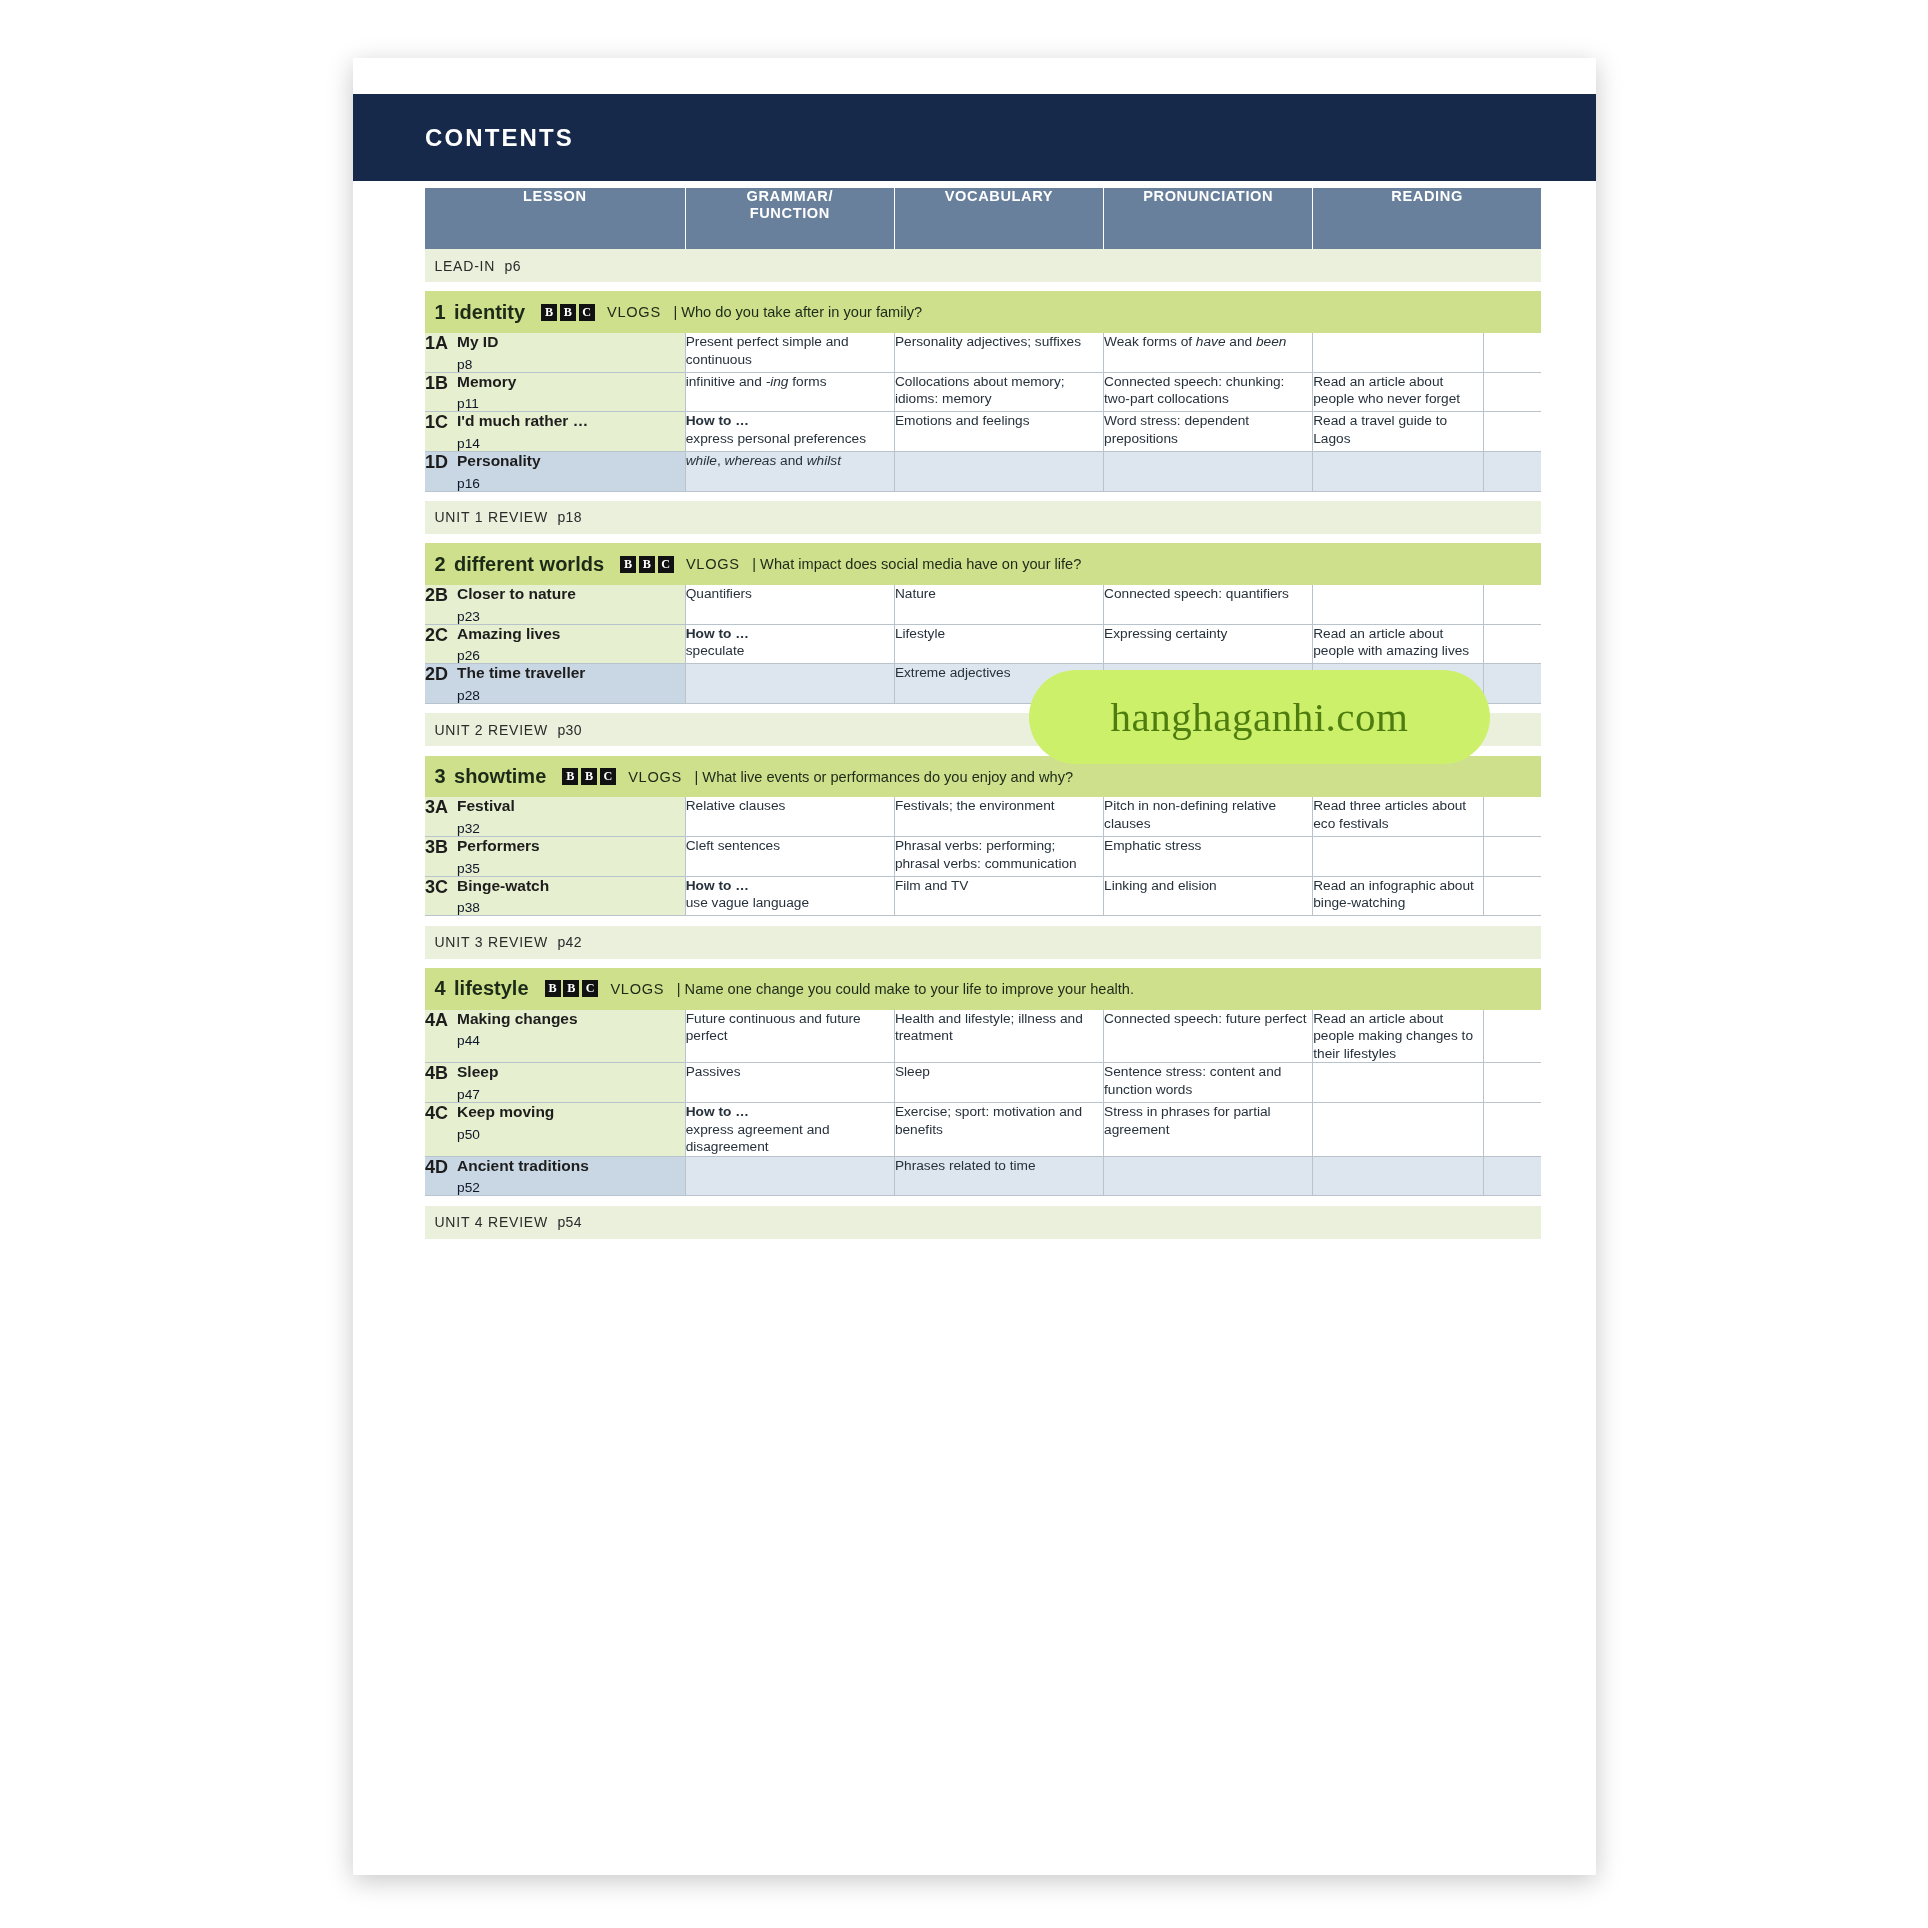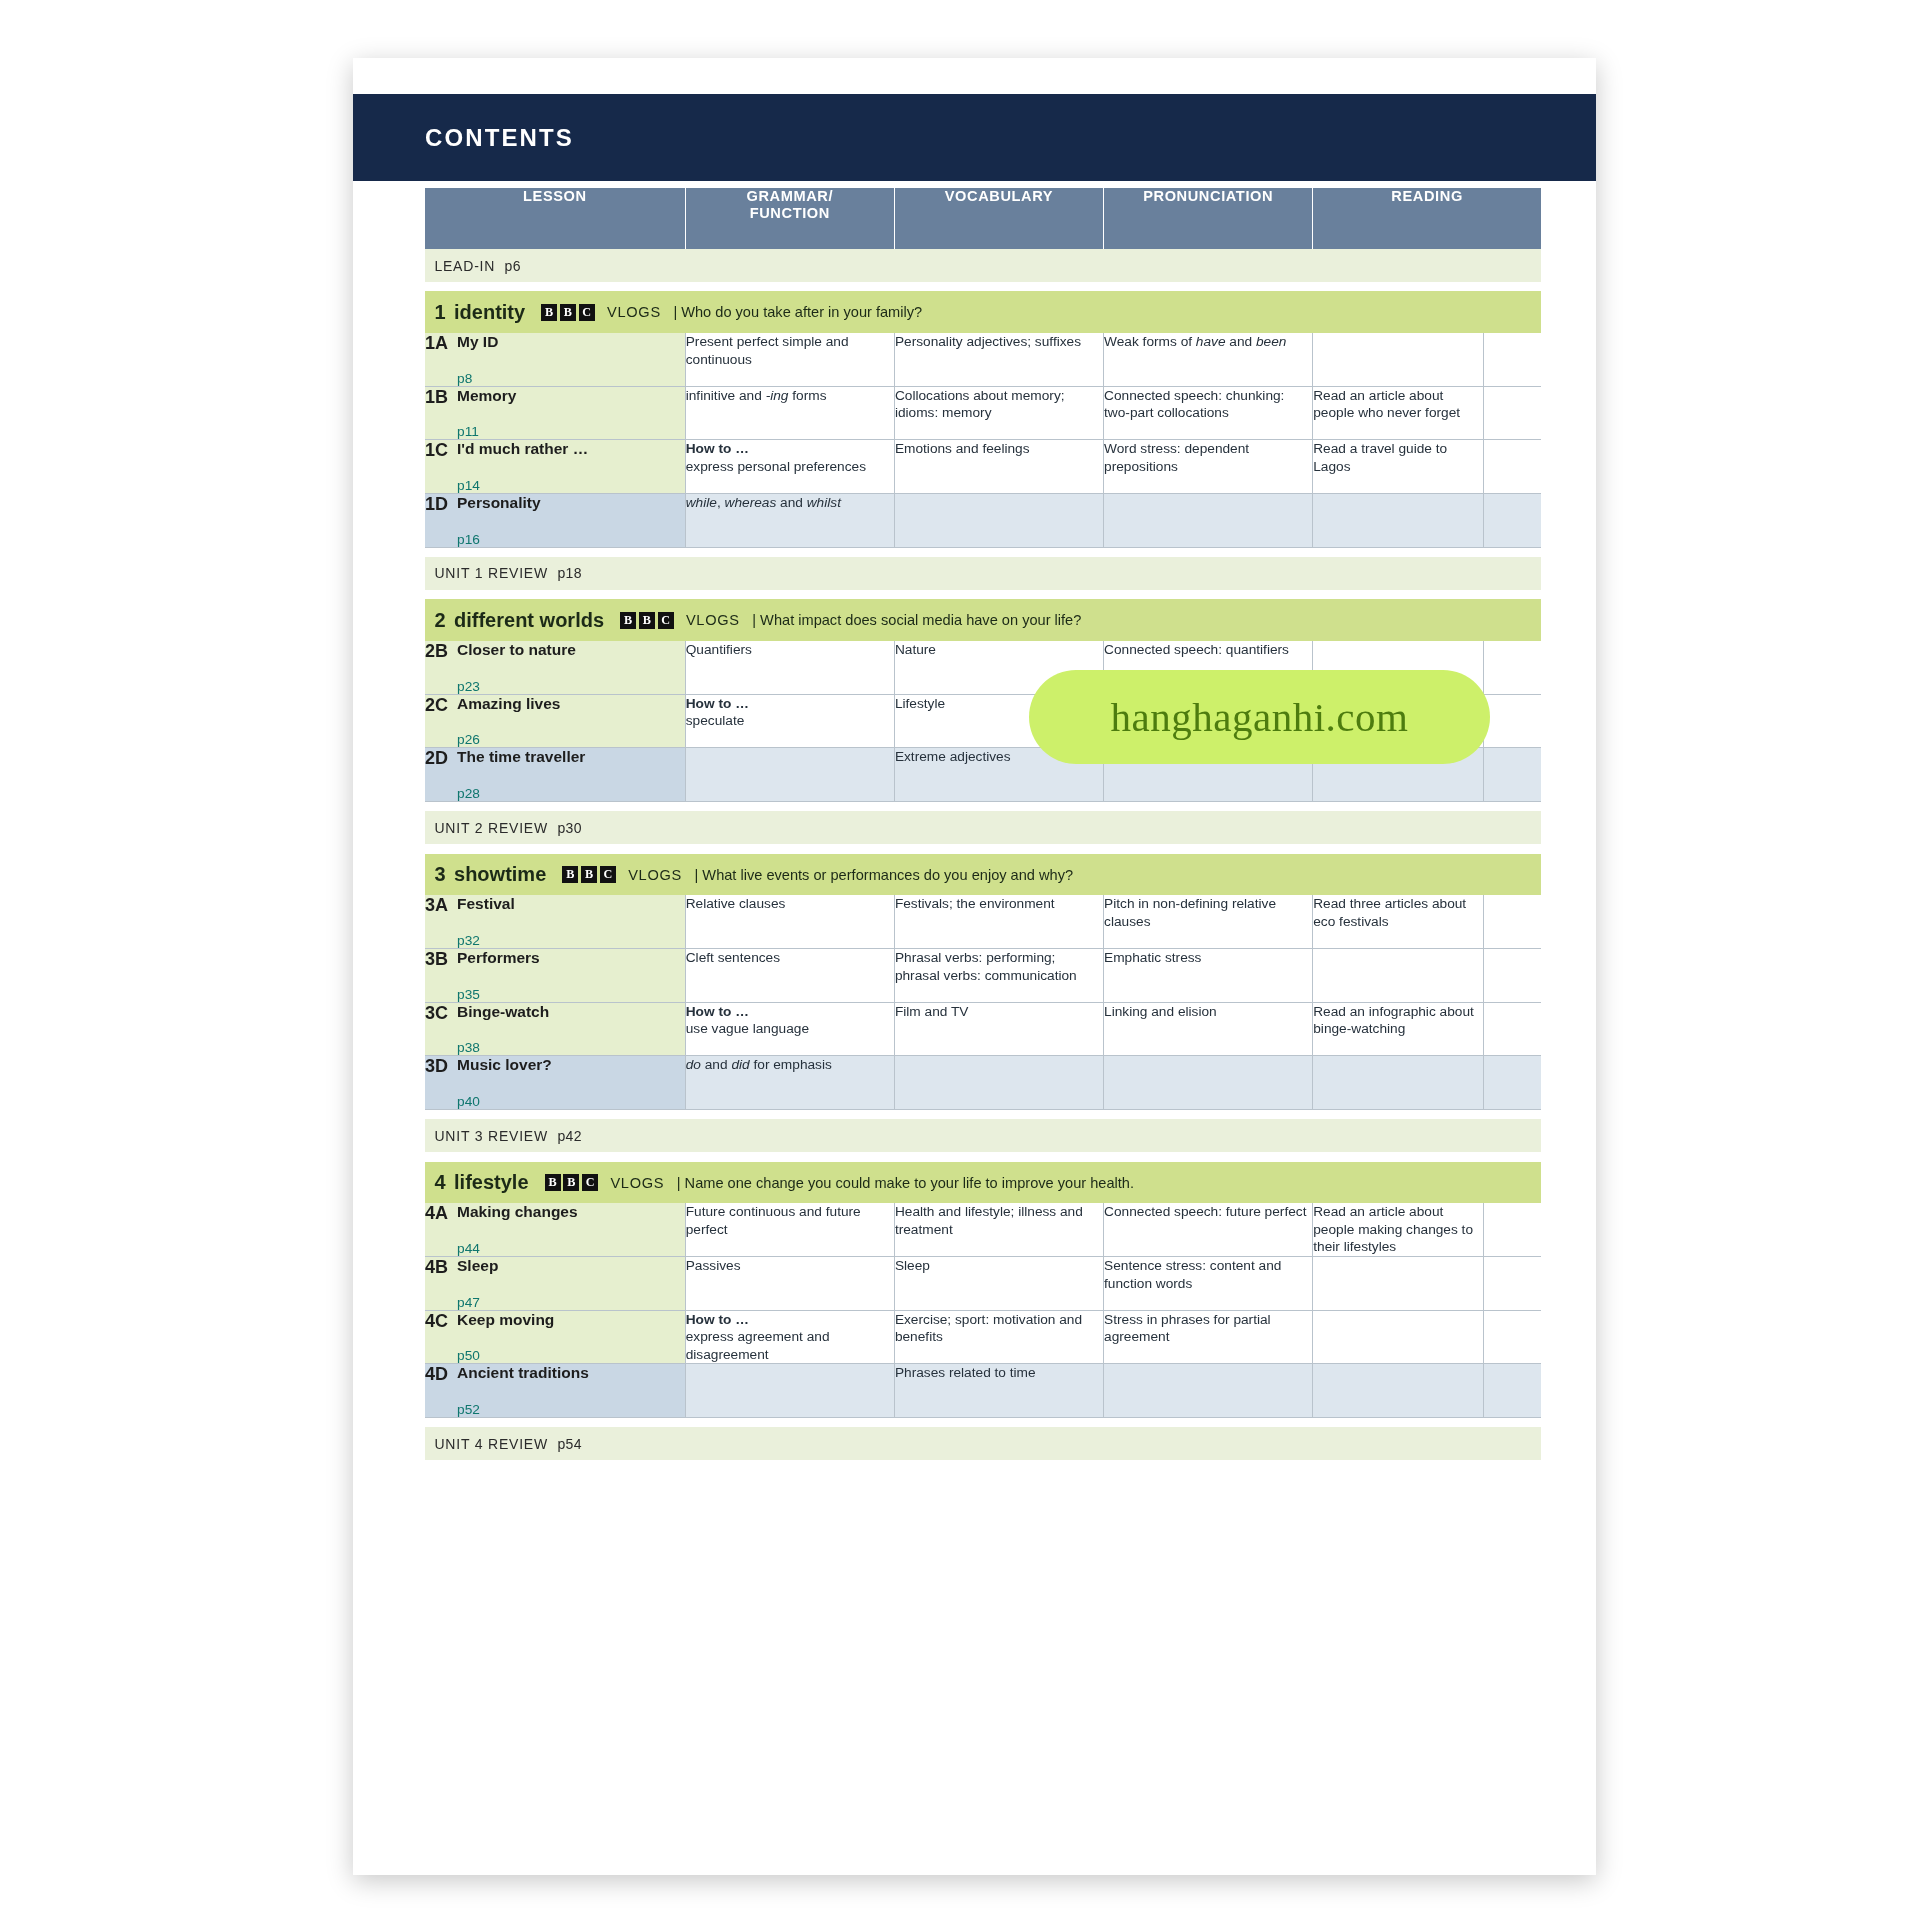--- a/index.html
+++ b/index.html
@@ -118,21 +118,21 @@
     font-size: 18px;
     font-weight: bold;
     color: #1d1d1d;
     padding: 10.4px 0 0 5.6px;
     text-align: left;
   }
   td.lesson {
     padding: 9.4px 7.5px 11.3px 5.6px;
   }
   td.lesson .lname { font-size: 15.5px; font-weight: bold; color: #1d1d1d; line-height: 1.2; }
-  td.lesson .lpage { font-size: 13.7px; color: #0f766e; margin-top: 19px; }
+  td.lesson .lpage { font-size: 13.7px; color: #0f172a; margin-top: 5px; }
   td.cell {
     font-size: 13.7px;
     line-height: 1.28;
     color: #26313c;
     padding: 10.4px 8.5px 11.3px 8.5px;
     border-left: 0.9px solid #b9c3cc;
   }
   td.cell.strong b { font-weight: bold; }
   tr.rowlight td.code, tr.rowlight td.lesson { background: #e6efcf; }
   tr.rowlight td.cell { background: #ffffff; }
@@ -381,32 +381,20 @@
               <td class="lesson">
                 <div class="lname">Binge-watch</div>
                 <div class="lpage">p38</div>
               </td>
               <td class="cell strong"><b>How to …</b><br>use vague language</td>
               <td class="cell">Film and TV</td>
               <td class="cell">Linking and elision</td>
               <td class="cell">Read an infographic about binge-watching</td>
               <td class="cell"></td>
             </tr>
-            <tr class="lessonrow rowD">
-              <td class="code">3D</td>
-              <td class="lesson">
-                <div class="lname">Music lover?</div>
-                <div class="lpage">p40</div>
-              </td>
-              <td class="cell strong"><i>do</i> and <i>did</i> for emphasis</td>
-              <td class="cell"></td>
-              <td class="cell"></td>
-              <td class="cell"></td>
-              <td class="cell"></td>
-            </tr>
             <tr class="spacer-row">
               <td colspan="7"></td>
             </tr>
             <tr class="band">
               <td colspan="7">UNIT 3 REVIEW &nbsp;<span class="pg">p42</span></td>
             </tr>
             <tr class="spacer-row">
               <td colspan="7"></td>
             </tr>
             <tr class="unit">

